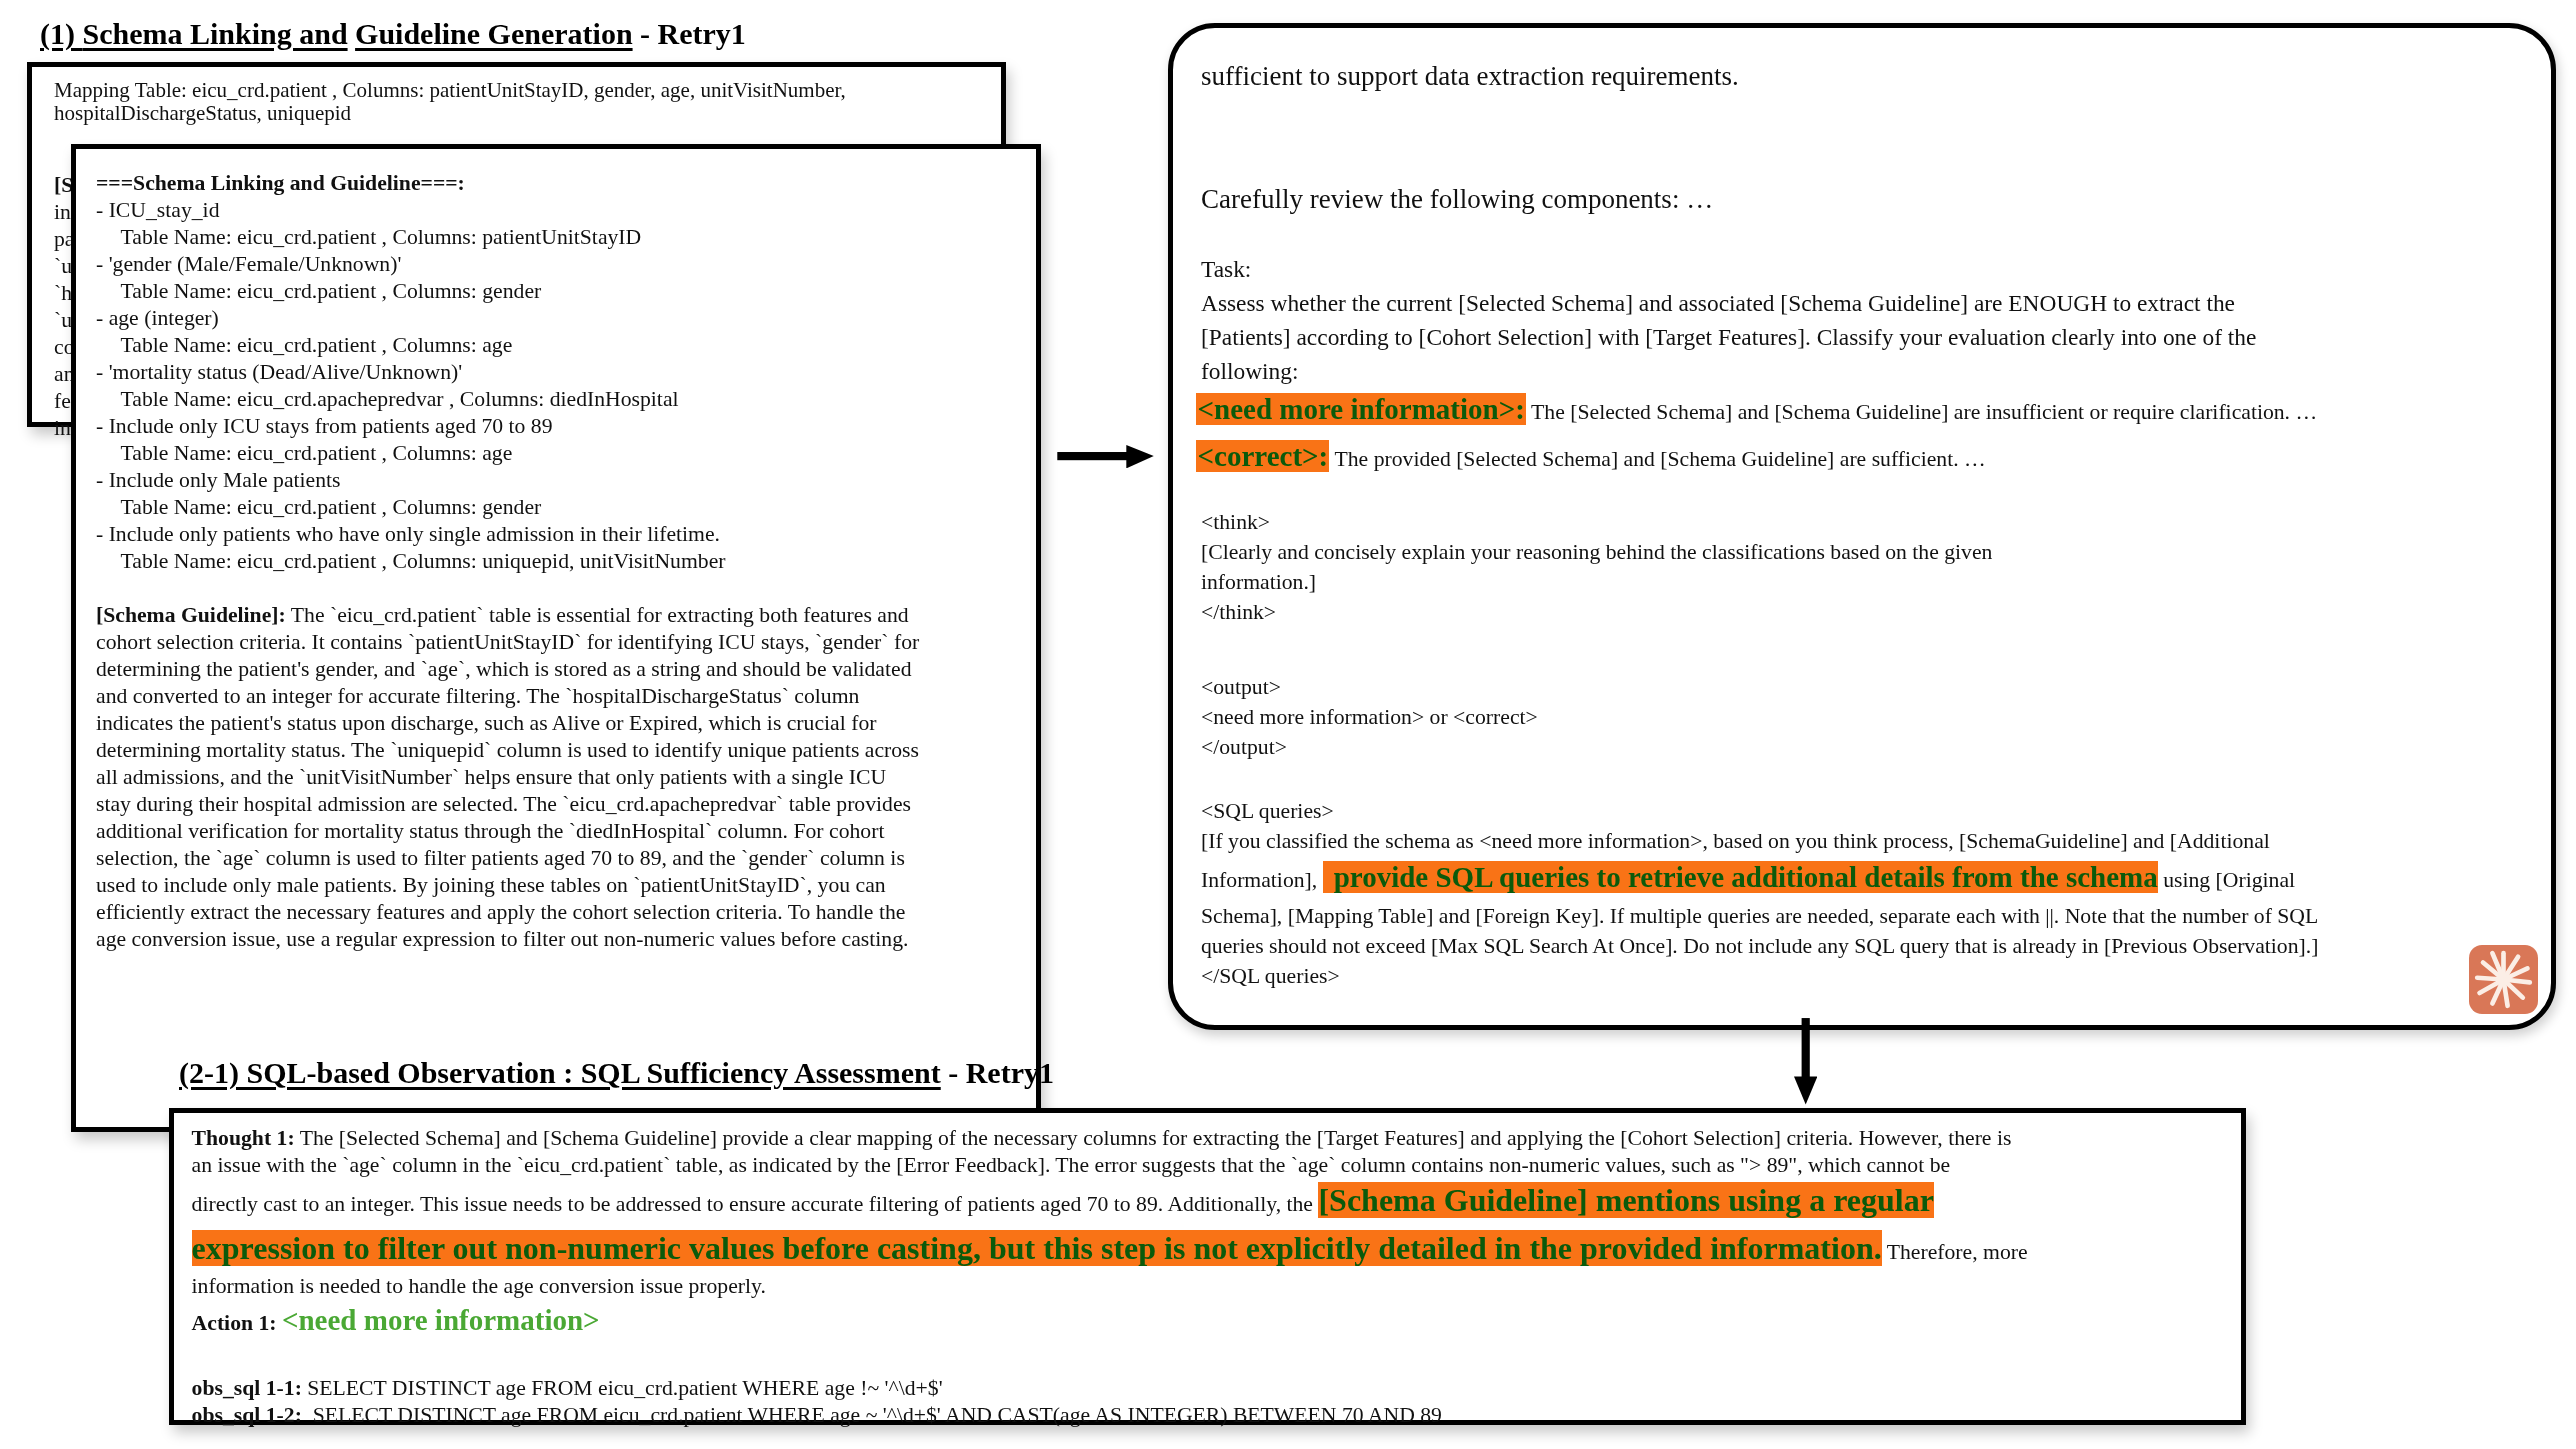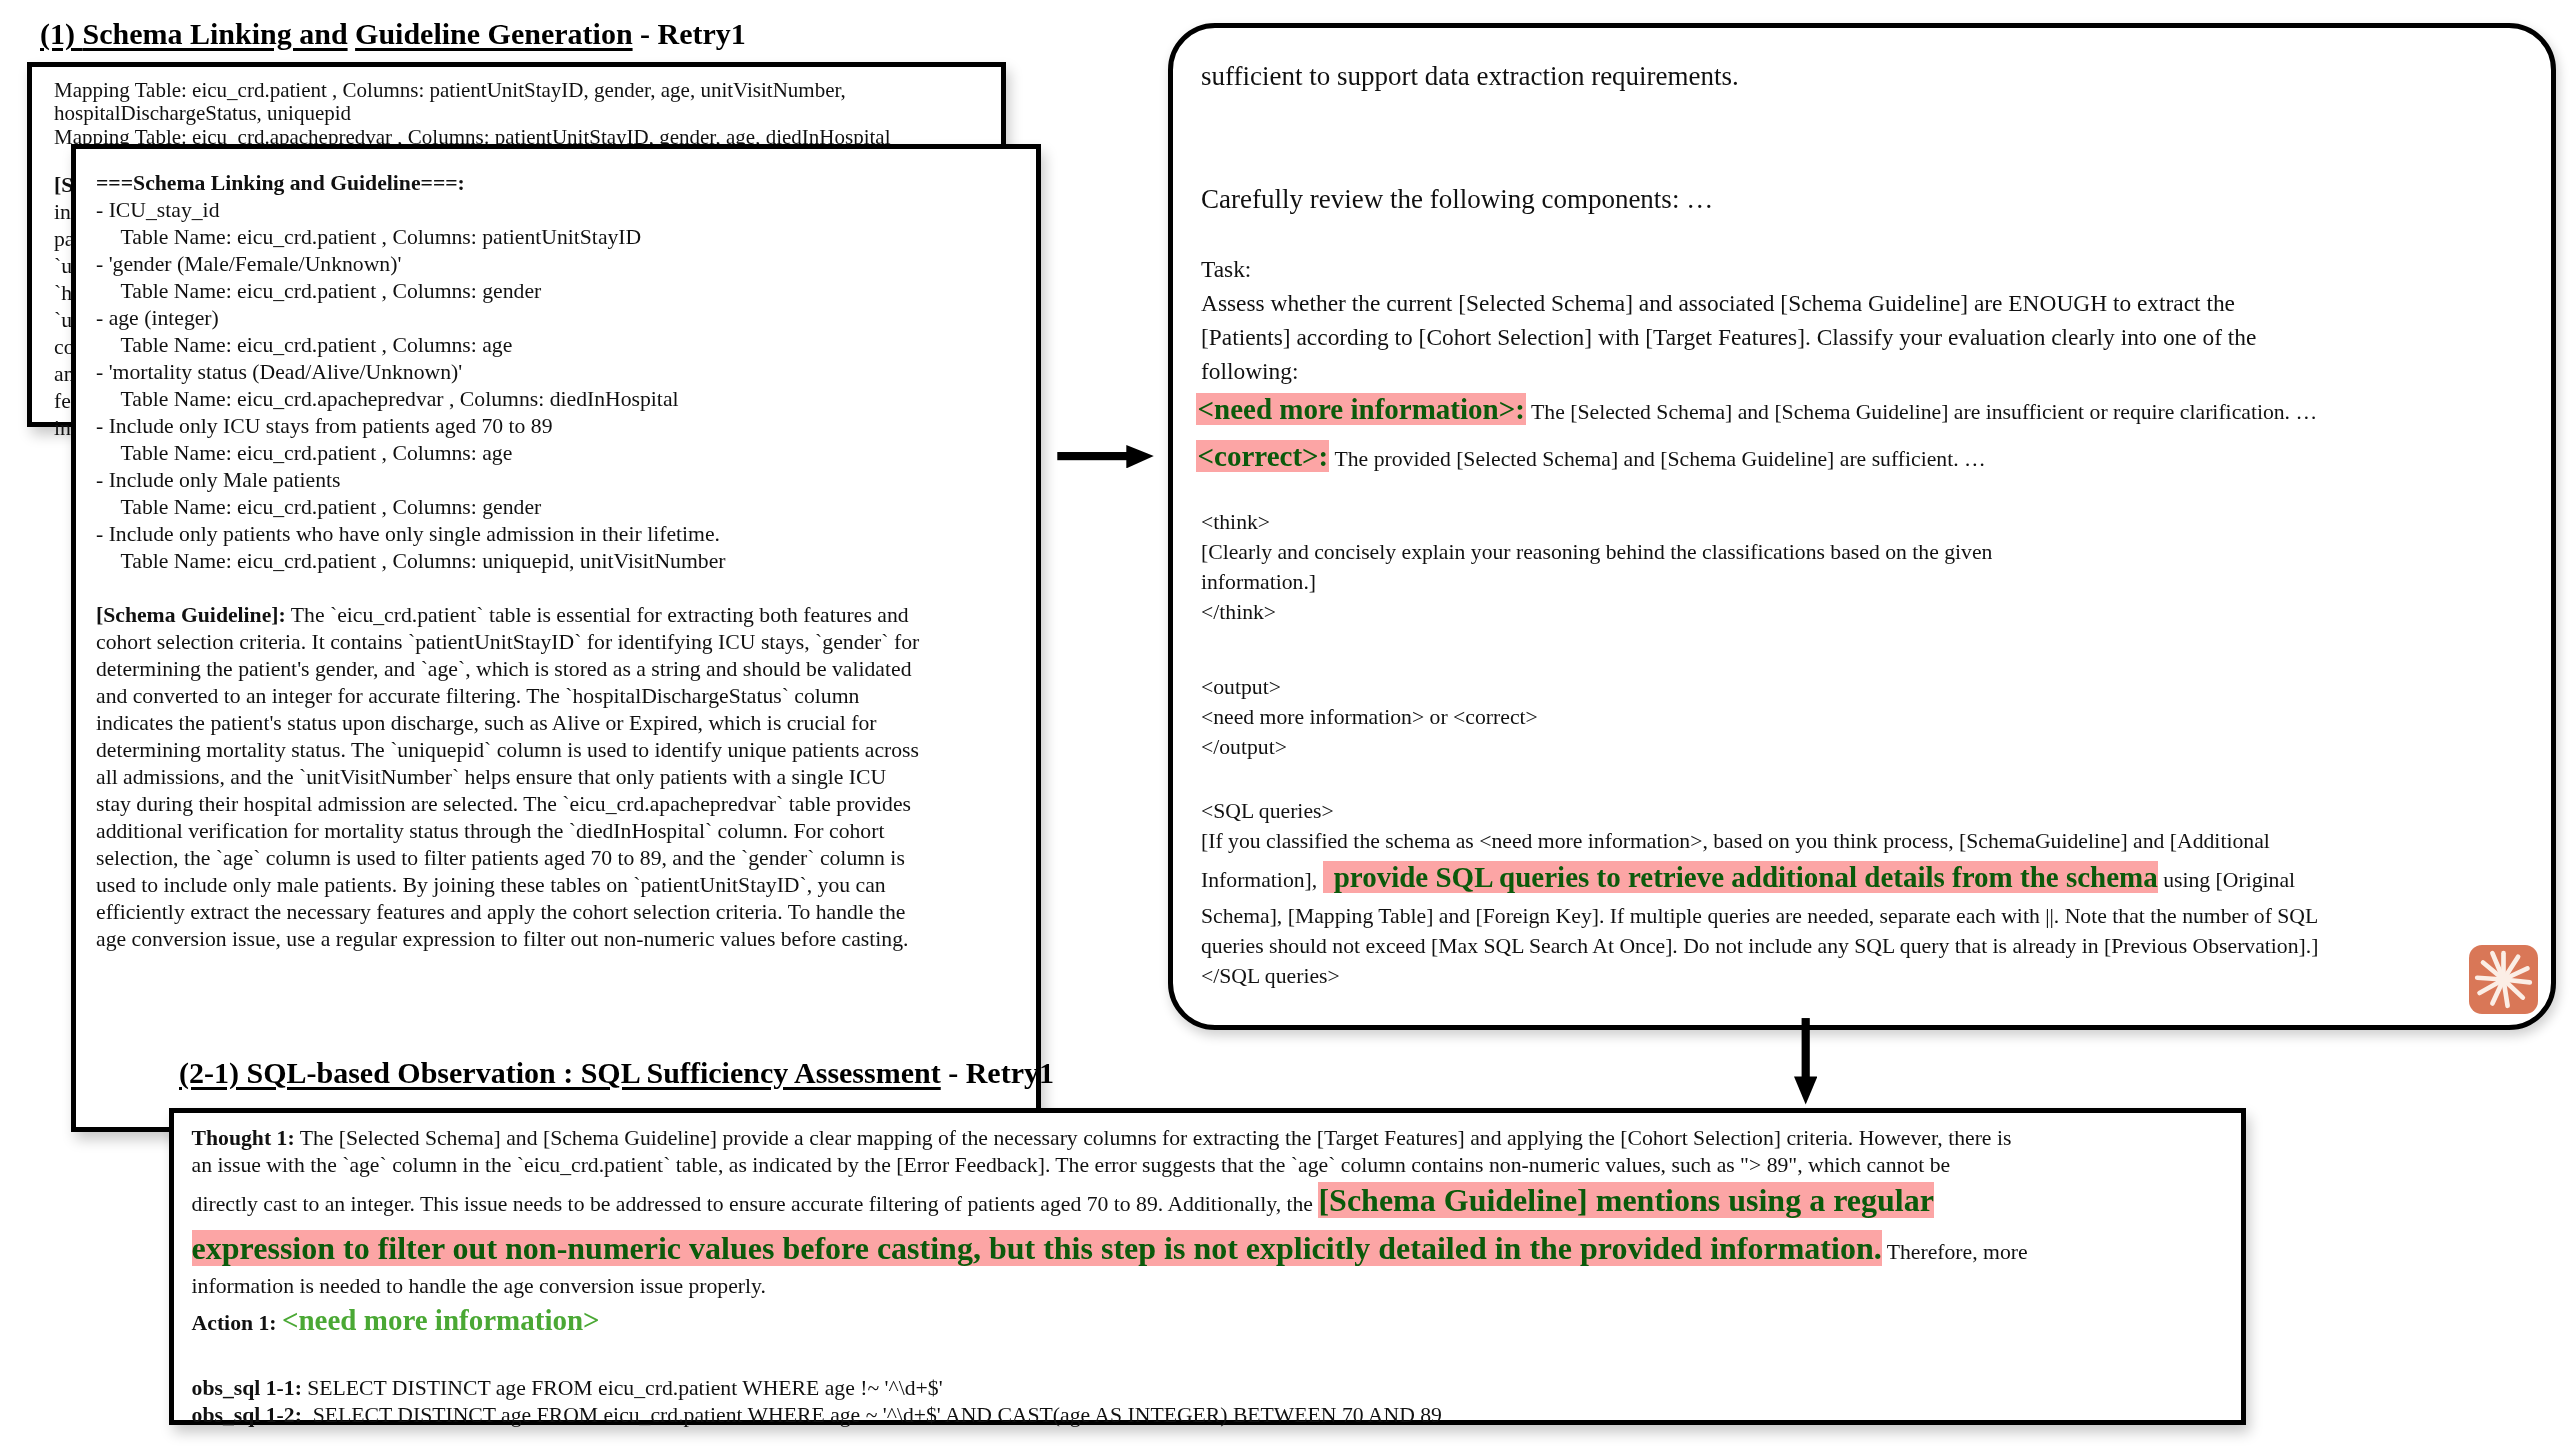--- a/index.html
+++ b/index.html
@@ -7,42 +7,41 @@
          font-family:"Liberation Serif","DejaVu Serif",serif; color:#111; }
   .abs { position:absolute; }
   .section-title { font-family:"Liberation Serif",serif; font-weight:bold; font-size:30px; line-height:35px; white-space:nowrap; color:#000; }
   .section-title .u { text-decoration:underline; text-decoration-thickness:2.9px; text-underline-offset:3.5px; }
   .box { position:absolute; background:#fff; border:5.3px solid #000; box-sizing:border-box;
          box-shadow: 3.5px 8.2px 13px rgba(0,0,0,0.22); }
   .txt { font-size:21.7px; line-height:27px; }
   .txt p { margin:0; }
   .indent { padding-left:24.6px; }
   b.k { font-weight:bold; }
-  .hl { background:#fca5a5; color:#0b5a0b; font-weight:bold; }
+  .hl { background:#f97316; color:#0b5a0b; font-weight:bold; }
   .hl-lg { font-size:32px; line-height:42px; }
   .green-action { color:#4aa834; font-weight:bold; font-size:29px; }
   .back-frag { font-size:21.7px; line-height:27px; }
   .prompt { position:absolute; left:1168px; top:23.4px; width:1388px; height:1007px; border:5.3px solid #000;
             border-radius:47px; box-sizing:border-box; background:#fff; box-shadow: 2.3px 5.9px 10.5px rgba(0,0,0,0.18); }
   .ptxt { font-size:27px; line-height:37px; }
   .ptxt-s { font-size:23.4px; line-height:30px; }
   .logo { position:absolute; width:69px; height:69px; background:#d97757; border-radius:13px; }
 </style>
 </head>
 <body>
 
 <div class="abs section-title" style="left:40px; top:16.4px;">
   <span class="u">(1) </span><span class="u">Schema Linking and</span><span> </span><span class="u">Guideline Generation</span><span> - Retry1</span>
 </div>
 
 <div class="box" style="left:27px; top:62px; width:979px; height:365px;">
   <div class="abs txt" style="left:22px; top:11.7px; width:937px; font-size:21px; line-height:23.4px;">
     <p>Mapping Table: eicu_crd.patient , Columns: patientUnitStayID, gender, age, unitVisitNumber,</p>
     <p>hospitalDischargeStatus, uniquepid</p>
-    <p style="white-space:nowrap;">Mapping Table: eicu_crd.apachepredvar , Columns: patientUnitStayID, gender, age, diedInHospital</p>
   </div>
   <div class="abs back-frag" style="left:22px; top:105px; width:47px; overflow:hidden;">
     <p style="margin:0;font-weight:bold;">[S</p>
     <p style="margin:0;">in</p>
     <p style="margin:0;">pa</p>
     <p style="margin:0;">`u</p>
     <p style="margin:0;">`h</p>
     <p style="margin:0;">`u</p>
     <p style="margin:0;">co</p>
     <p style="margin:0;">an</p>

